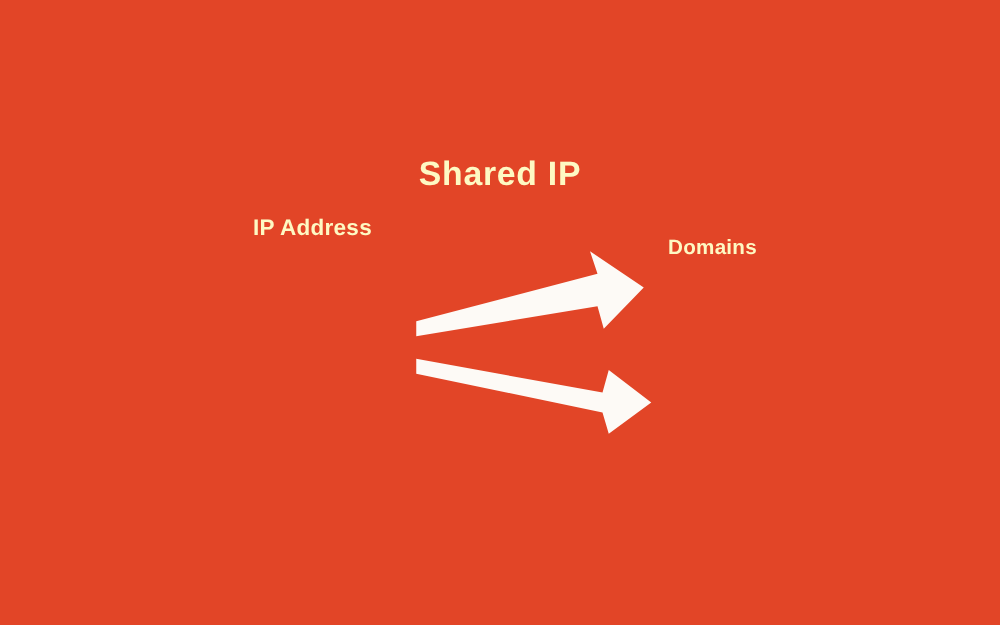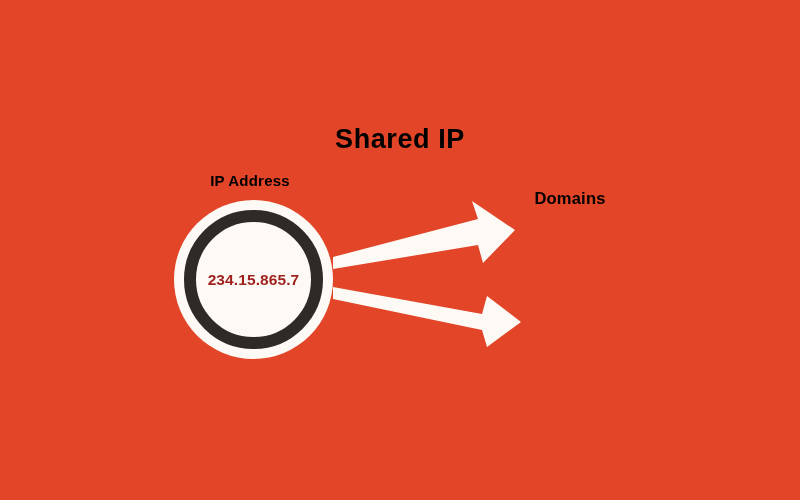--- a/index.html
+++ b/index.html
@@ -16,38 +16,38 @@
   #stage {
     position: relative;
     width: 800px;
     height: 500px;
     background: #e24527;
   }
 
   
   .label {
     position: absolute;
-    color: #000000;
+    color: #fef9c3;
     font-weight: bold;
     letter-spacing: 0.2px;
     white-space: nowrap;
     line-height: 1;
     text-align: center;
     transform: translateX(-50%);
   }
   #diagram-title {
     left: 400px;
     top: 126px;
     font-size: 27px;
     letter-spacing: 0.6px;
   }
   #ip-address-label {
     left: 250px;
     top: 173px;
-    font-size: 15px;
+    font-size: 18px;
   }
   #domains-label {
     left: 570px;
     top: 157px;
     font-size: 16.5px;
     margin-top: 33px;
   }
 
   
   .node {
@@ -136,21 +136,16 @@
 
     <g>
       <polygon fill="#fdfaf6" points="333,257 478,219 472,201 515,230 483,263 478,245 333,269"></polygon>
     </g>
 
     <g>
       <polygon fill="#fdfaf6" points="333,287 482,314 487,296 521,322 487,347 482,330 333,299"></polygon>
     </g>
   </svg>
 
-  <div class="node" id="ip-node">
-    <div class="inner">
-      <span class="node-text">234.15.865.7</span>
-    </div>
-  </div>
 
 
 
 </div>
 
 </body></html>

